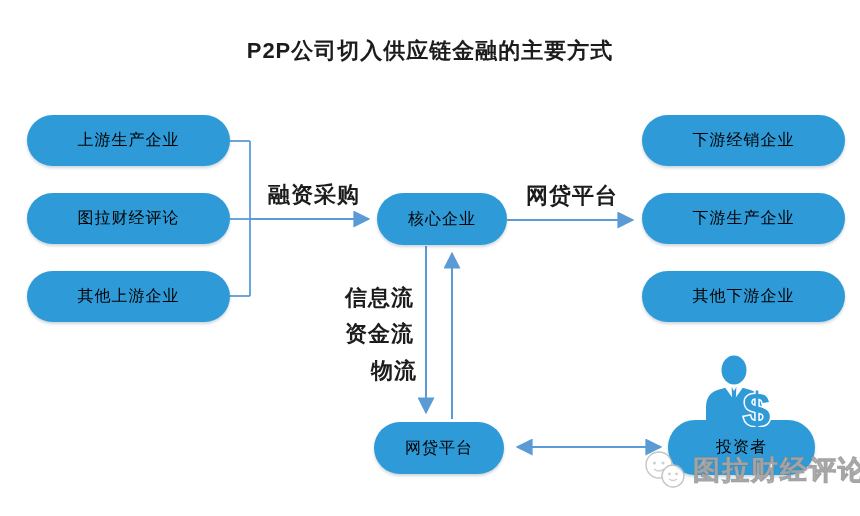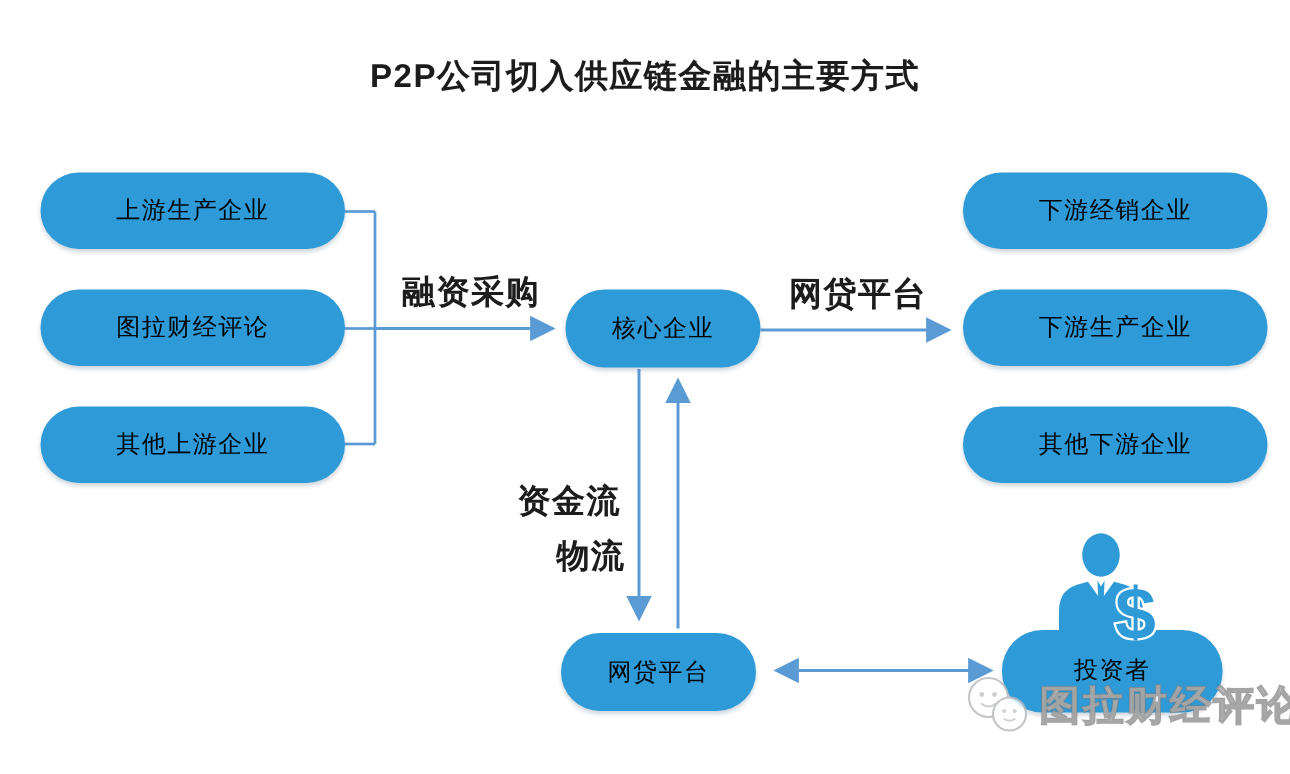--- a/index.html
+++ b/index.html
@@ -79,20 +79,21 @@
 
   <div class="box side down1">下游经销企业</div>
   <div class="box side down2">下游生产企业</div>
   <div class="box side down3">其他下游企业</div>
 
   <div class="box p2p">网贷平台</div>
   <div class="box investor">投资者</div>
 
   <div class="lbl lbl-purchase">融资采购</div>
   <div class="lbl lbl-sale">网贷平台</div>
+  <div class="lbl lbl-flow1">信息流</div>
   <div class="lbl lbl-flow2">资金流</div>
   <div class="lbl lbl-flow3">物流</div>
 
   <svg class="person" width="92" height="78" viewBox="0 0 92 78">
     <ellipse cx="41" cy="21" rx="12.5" ry="14.5" fill="#2e9ad7"></ellipse>
     <path d="M13,74 L13,58 Q13,43 28,40 L37,37.5 L45,37.5 L54,40 Q69,43 69,58 L69,74 Z" fill="#2e9ad7"></path>
     <path d="M31,37 L41,51 L51,37 Z" fill="#ffffff"></path>
     <path d="M38.6,38 L41,42 L43.4,38 L42.6,55 L41,58 L39.4,55 Z" fill="#2e9ad7"></path>
     <text x="64" y="77" text-anchor="middle" font-size="49" font-weight="bold" fill="#2e9ad7" stroke="#ffffff" stroke-width="3" paint-order="stroke" font-family="Liberation Sans, sans-serif">$</text>
   </svg>

